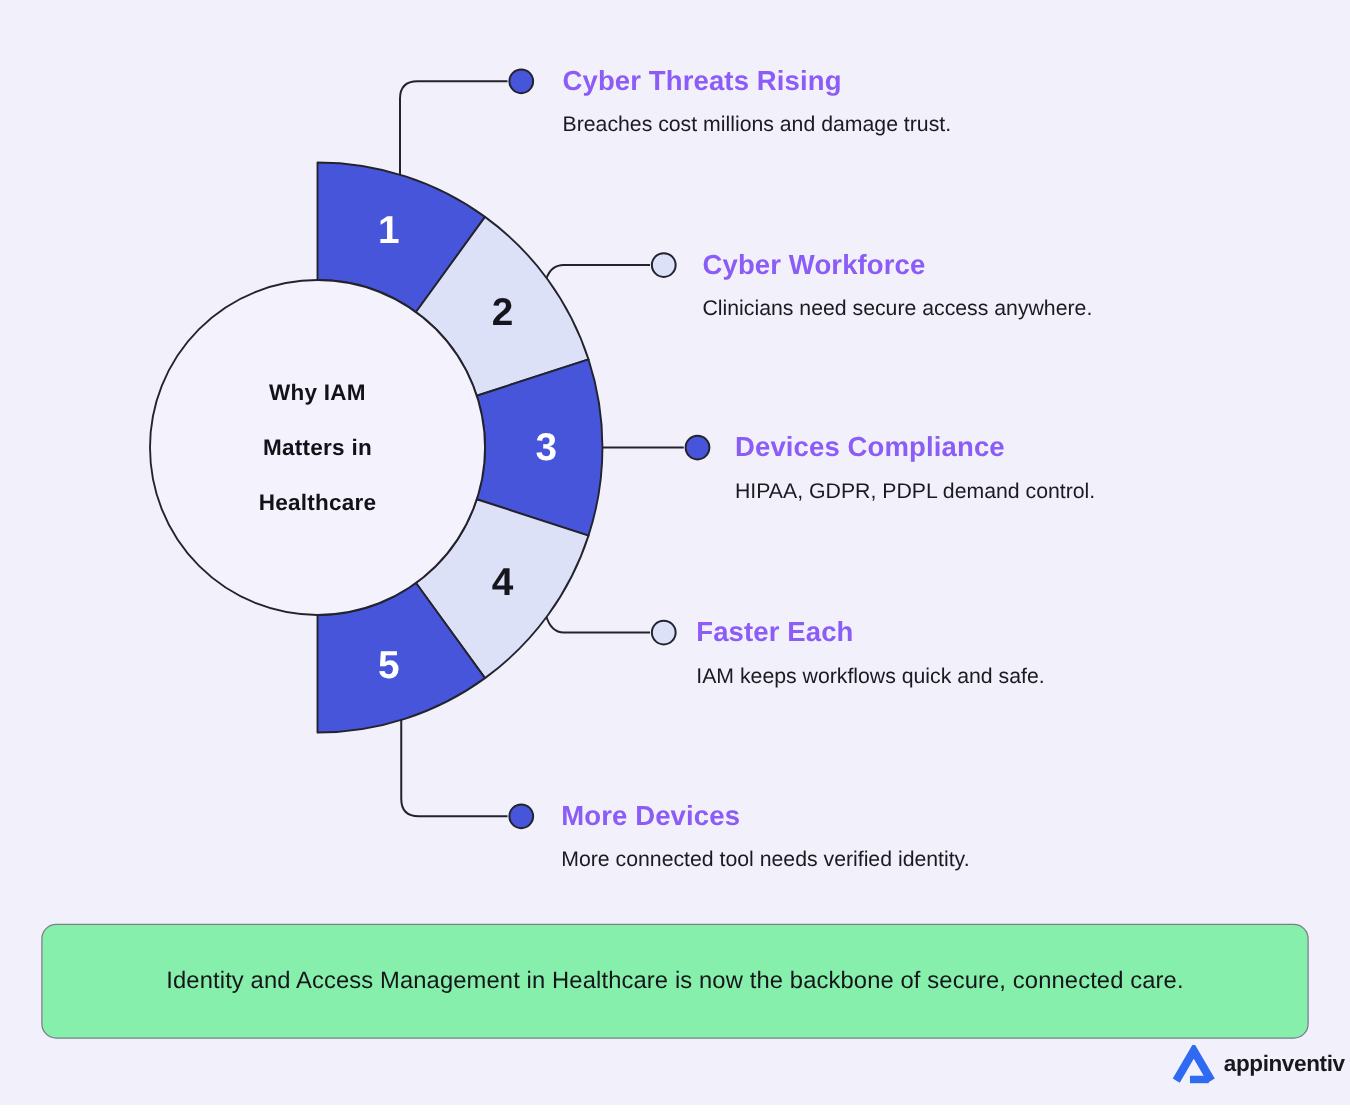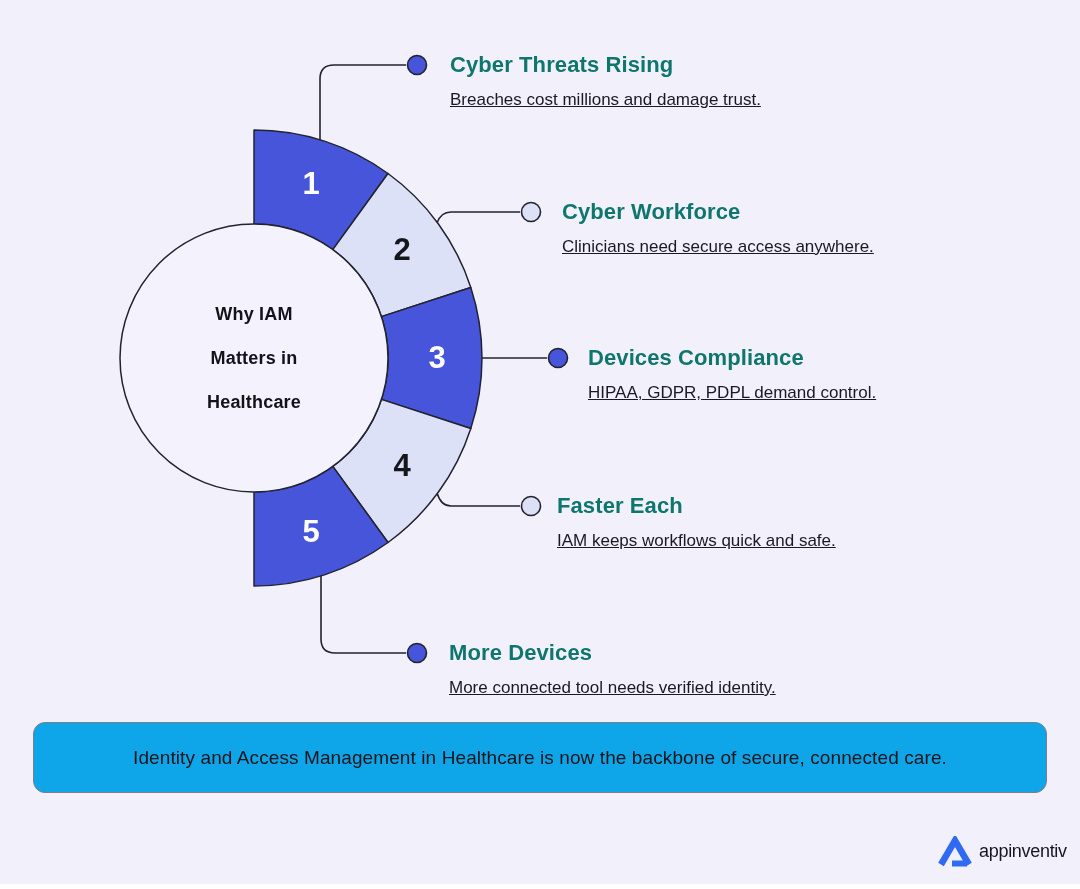--- a/index.html
+++ b/index.html
@@ -22,33 +22,33 @@
   .seg-num-dark{fill:#15151C;}
 
   .center-title{
     position:absolute;left:124px;top:292px;width:260px;
     text-align:center;font-size:18px;font-weight:bold;line-height:44px;
     color:#121218;letter-spacing:.2px;
   }
   .center-title span{display:block;}
 
   .item{position:absolute;width:420px;}
-  .item-title{font-size:22px;font-weight:bold;line-height:28px;color:#0f766e;letter-spacing:.1px;}
-  .item-desc{font-size:17px;font-weight:normal;line-height:22px;margin-top:10px;color:#1A1A20;text-decoration:underline;}
+  .item-title{font-size:22px;font-weight:bold;line-height:28px;color:#8b5cf6;letter-spacing:.1px;}
+  .item-desc{font-size:17px;font-weight:normal;line-height:22px;margin-top:10px;color:#1A1A20;}
 
   .summary-banner{
-    position:absolute;left:33px;top:722px;width:1014px;height:71px;
-    background:#0ea5e9;border:1px solid #7D7D88;border-radius:12px;
+    position:absolute;left:33px;top:739px;width:1014px;height:92px;
+    background:#86efac;border:1px solid #7D7D88;border-radius:12px;
     display:flex;align-items:center;justify-content:center;box-sizing:border-box;
   }
   .summary-text{font-size:19px;color:#15151A;letter-spacing:.1px;}
 
   .logo{position:absolute;left:936px;top:836px;display:flex;align-items:center;}
   .logo-mark{display:block;}
-  .logo-text{font-size:18px;font-weight:normal;color:#17171E;letter-spacing:-0.3px;margin-left:5px;}
+  .logo-text{font-size:18px;font-weight:bold;color:#17171E;letter-spacing:-0.3px;margin-left:5px;}
 
   .bottom-strip{position:absolute;left:0;bottom:0;width:1080px;height:5px;background:#ffffff;}
 </style>
 </head>
 <body>
 
 <div class="canvas">
 
   <svg class="diagram-svg" width="1080" height="889" viewBox="0 0 1080 889">
 

